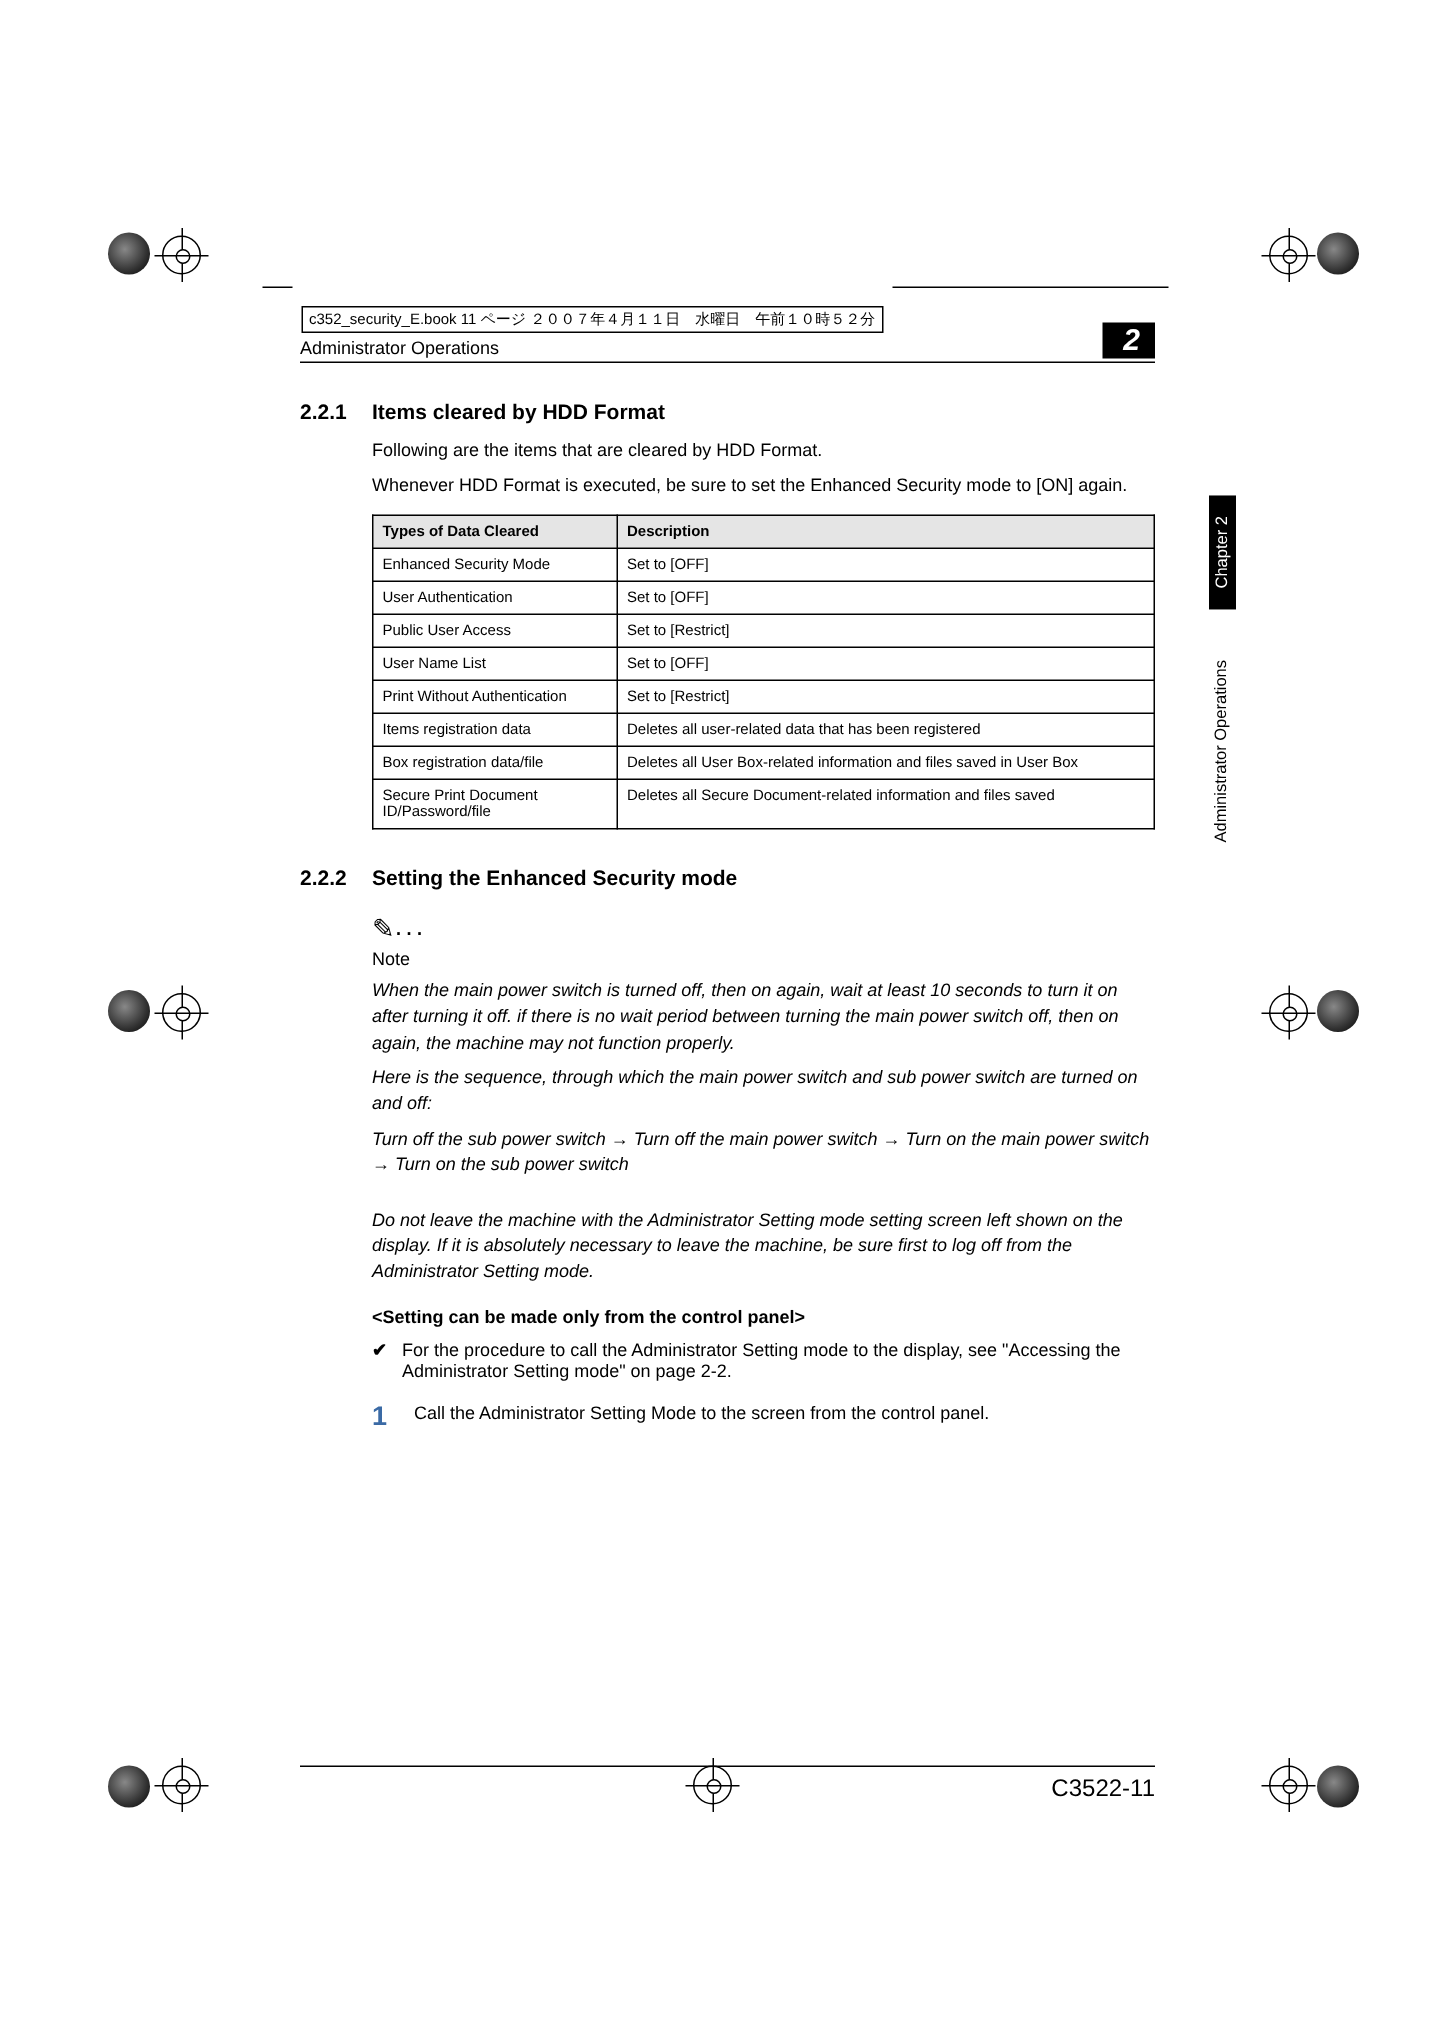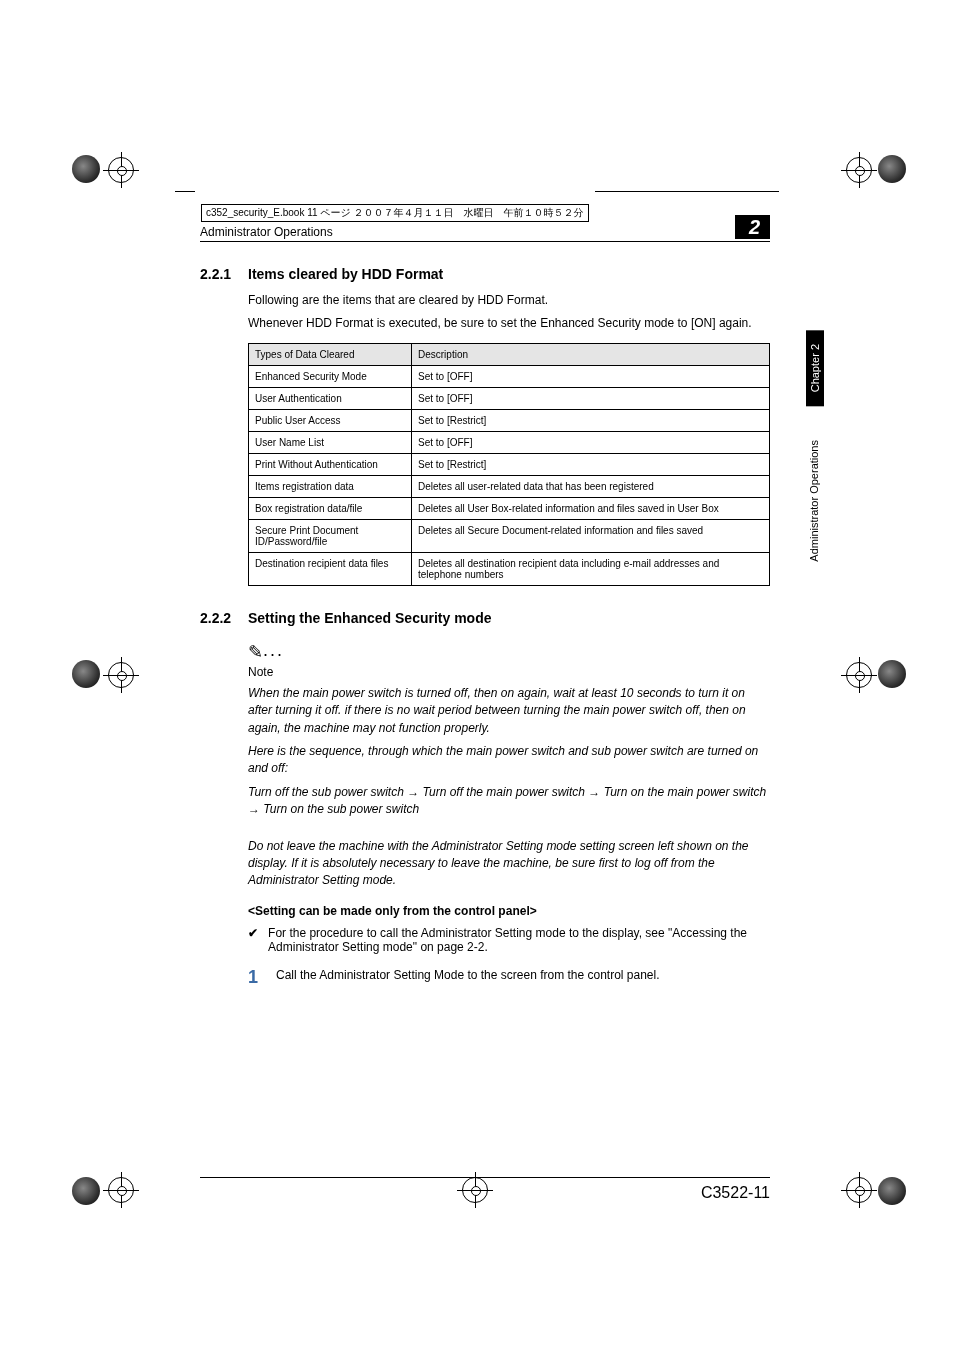--- a/index.html
+++ b/index.html
@@ -116,21 +116,21 @@
     font-size: 10px;
   }
   table.data th, table.data td {
     border: 1px solid #000;
     padding: 5px 6px;
     text-align: left;
     vertical-align: top;
   }
   table.data th {
     background: #e5e5e5;
-    font-weight: normal;
+    font-weight: bold;
   }
   table.data td.col1 {
     width: 150px;
   }
   .note-icon {
     font-size: 18px;
     margin-top: 14px;
   }
   .note-icon .dots {
     font-size: 18px;
@@ -296,24 +296,20 @@
             <td>Deletes all user-related data that has been registered</td>
           </tr>
         <tr>
             <td class="col1">Box registration data/file</td>
             <td>Deletes all User Box-related information and files saved in User Box</td>
           </tr>
         <tr>
             <td class="col1">Secure Print Document ID/Password/file</td>
             <td>Deletes all Secure Document-related information and files saved</td>
           </tr>
-        <tr>
-            <td class="col1">Destination recipient data files</td>
-            <td>Deletes all destination recipient data including e-mail addresses and telephone numbers</td>
-          </tr>
       </tbody>
     </table>
   </div>
 
   <h3 class="sec">
     <span class="num">2.2.2</span><span>Setting the Enhanced Security mode</span>
   </h3>
 
   <div class="body-indent">
     <div class="note-icon">✎<span class="dots">...</span></div>

